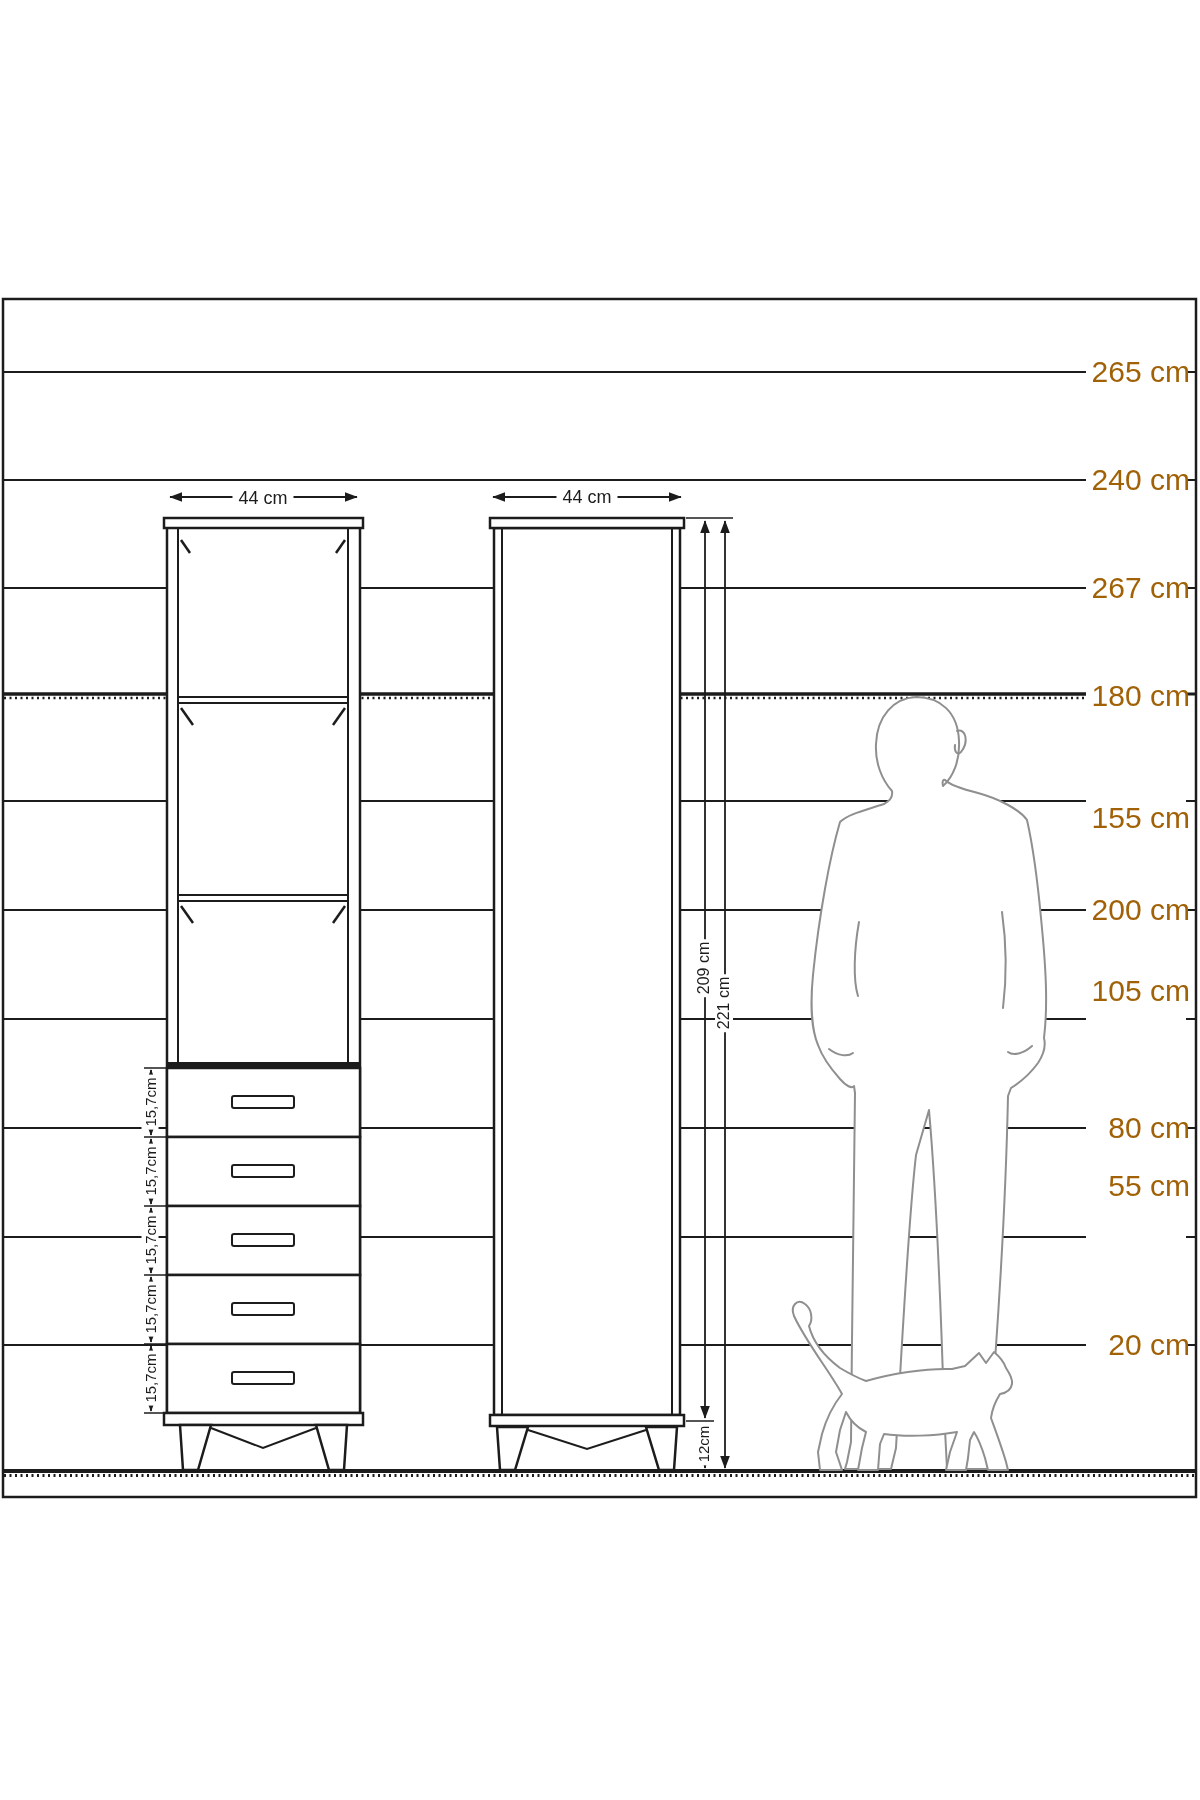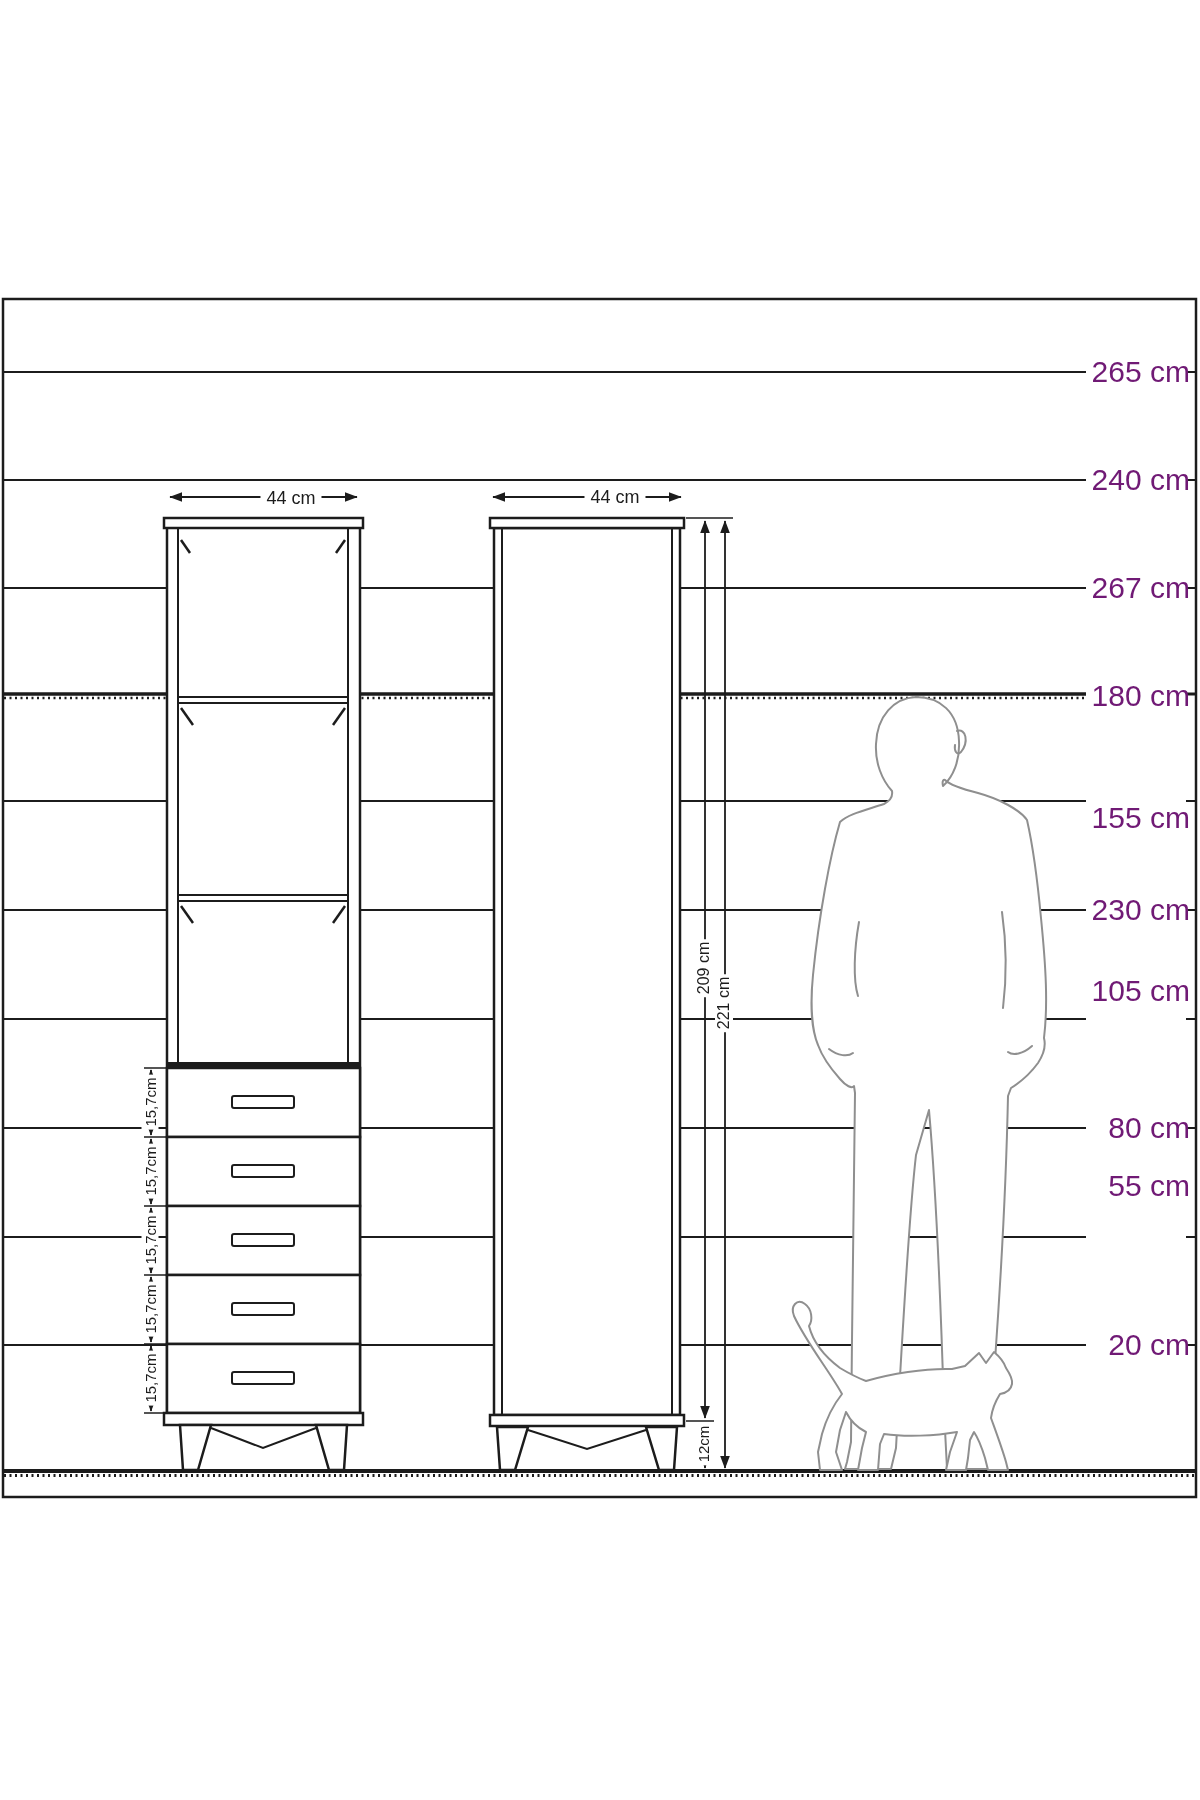--- a/index.html
+++ b/index.html
@@ -10,31 +10,30 @@
     font-family:"Liberation Sans", sans-serif;
     color:#1c1c1c;
     overflow:hidden;
   }
   .stage svg{position:absolute;left:0;top:0;}
   .rlabel{
     position:absolute;
     right:10px;
     height:36px;line-height:36px;
     font-size:30px;
-    color:#701a75;
+    color:#a16207;
     white-space:nowrap;
   }
   .hlabel{
     position:absolute;
     transform:translate(-50%,-50%);
     background:#ffffff;
     padding:0 6px;
     font-size:18px;
     white-space:nowrap;
-    margin-left:28px;
   }
   .vlabel{
     position:absolute;
     transform:translate(-50%,-50%) rotate(-90deg);
     background:#ffffff;
     padding:0 3px;
     font-size:16px;
     white-space:nowrap;
   }
   .vlabel.small{font-size:15px;}
@@ -223,21 +222,21 @@
         <line x1="725" y1="521" x2="725" y2="1468" marker-start="url(#arw)" marker-end="url(#arw)"></line>
       </g>
     </g>
   </svg>
 
   <div class="rlabel" style="top:354px">265 cm</div>
   <div class="rlabel" style="top:462px">240 cm</div>
   <div class="rlabel" style="top:570px">267 cm</div>
   <div class="rlabel" style="top:678px">180 cm</div>
   <div class="rlabel" style="top:800px">155 cm</div>
-  <div class="rlabel" style="top:892px">230 cm</div>
+  <div class="rlabel" style="top:892px">200 cm</div>
   <div class="rlabel" style="top:973px">105 cm</div>
   <div class="rlabel" style="top:1110px">80 cm</div>
   <div class="rlabel" style="top:1168px">55 cm</div>
   <div class="rlabel" style="top:1327px">20 cm</div>
 
   <div class="hlabel" style="left:263px;top:498px">44 cm</div>
   <div class="hlabel" style="left:587px;top:497px">44 cm</div>
 
   <div class="vlabel small" style="left:150px;top:1102px">15,7cm</div>
   <div class="vlabel small" style="left:150px;top:1171px">15,7cm</div>

